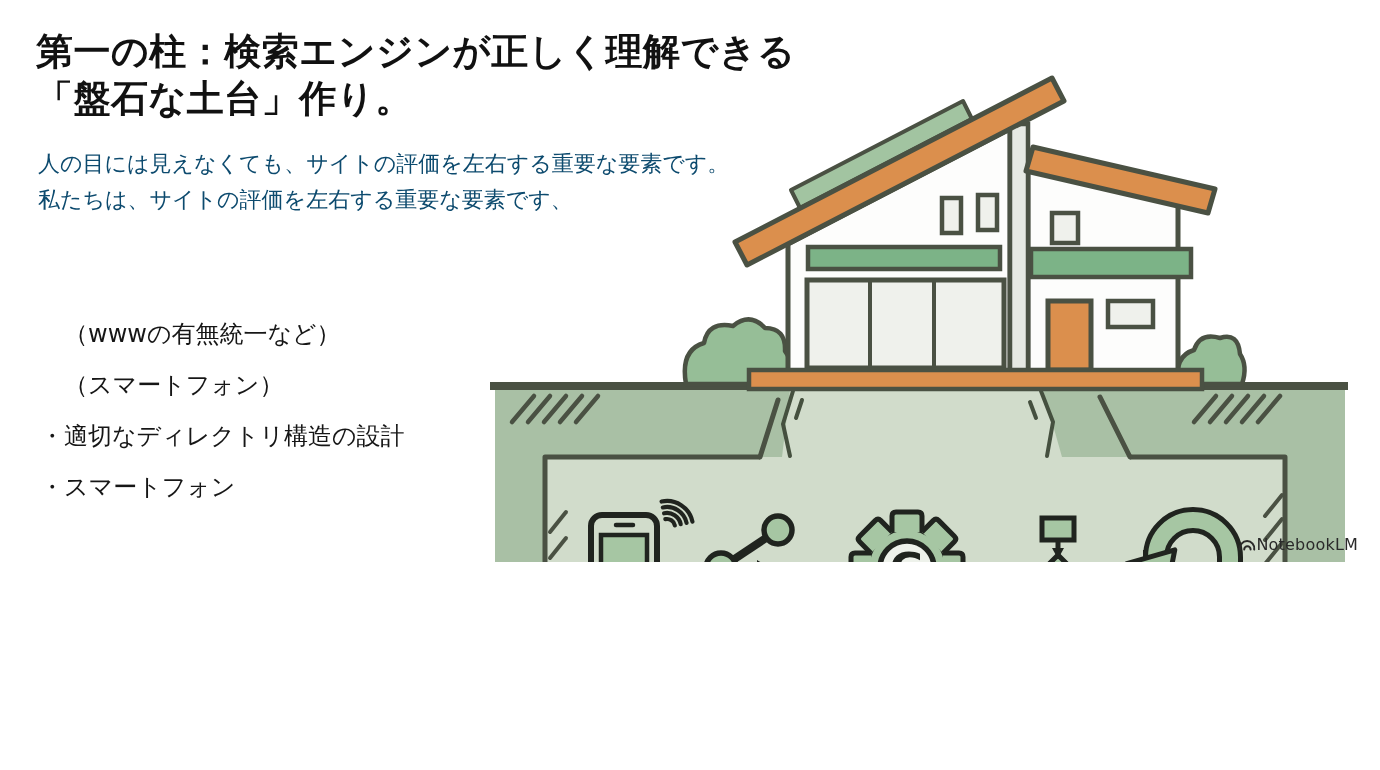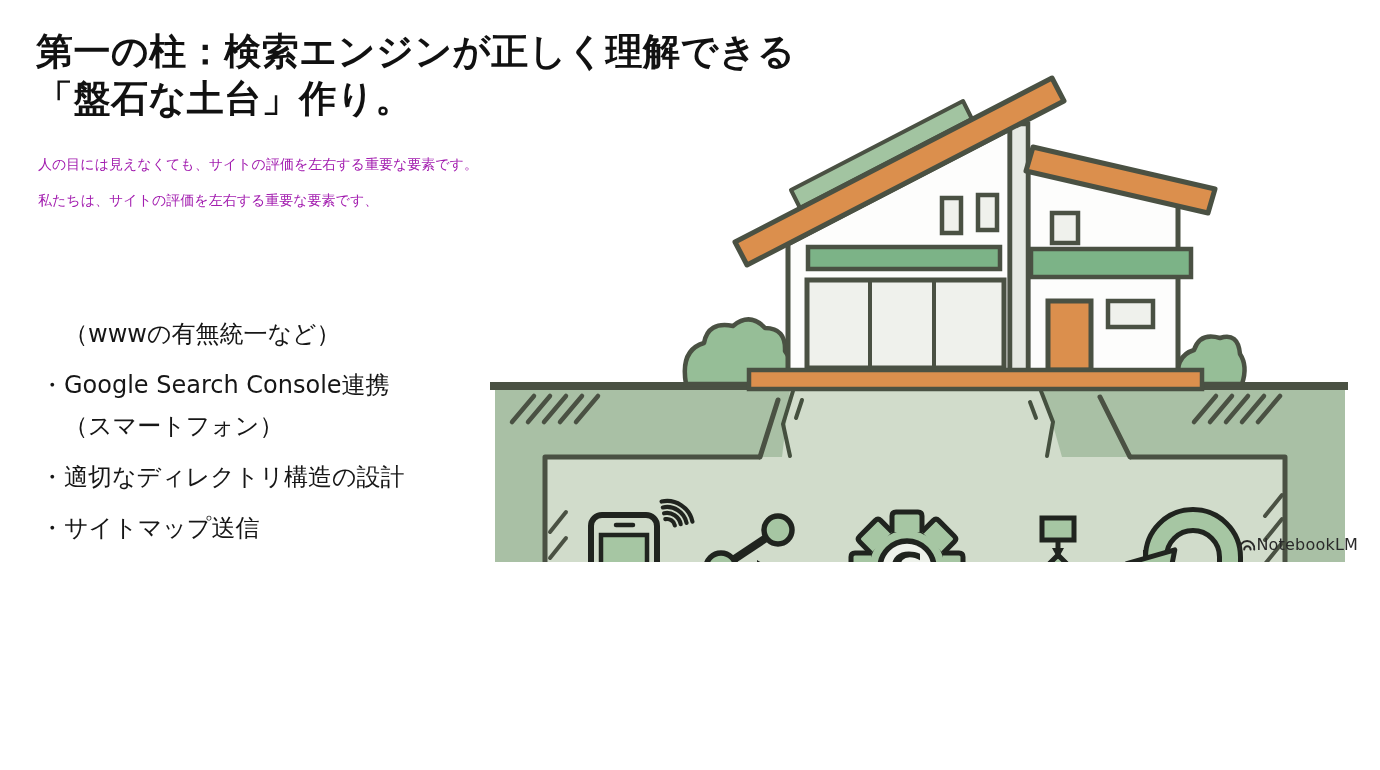--- a/index.html
+++ b/index.html
@@ -1,20 +1,20 @@
 <!DOCTYPE html>
 <html><head>
 <meta charset="utf-8">
 <style>
   html,body{margin:0;padding:0;background:#ffffff;}
   .slide{position:relative;width:1380px;height:562px;background:#ffffff;overflow:hidden;
          font-family:"DejaVu Sans","Liberation Sans",sans-serif;color:#141414;}
   .title{position:absolute;left:36px;top:28px;font-size:37px;line-height:47px;
          font-weight:800;letter-spacing:.5px;color:#111;}
-  .para{position:absolute;left:38px;top:146px;font-size:14px;line-height:36px;color:#a21caf;}
+  .para{position:absolute;left:38px;top:146px;font-size:22px;line-height:36px;color:#0c4a6e;}
   .bullets{position:absolute;left:40px;top:314px;font-size:24px;color:#161616;}
   .bullets .item{margin-bottom:10px;}
   .bullets .main{line-height:41px;}
   .bullets .sub{line-height:41px;padding-left:24px;}
   .bullets .sub:empty{display:none;}
   .illus{position:absolute;left:490px;top:60px;width:860px;height:675px;}
   .footer{position:absolute;right:22px;bottom:8px;display:flex;align-items:center;gap:0;justify-content:space-between;}
   .footer .brand{font-size:16px;font-weight:500;color:#2a2a2a;letter-spacing:.2px;}
   svg text{font-family:"DejaVu Sans","Liberation Sans",sans-serif;}
 </style>
@@ -31,29 +31,28 @@
   <div class="para">
     <div>人の目には見えなくても、サイトの評価を左右する重要な要素です。</div>
     <div>私たちは、サイトの評価を左右する重要な要素です、</div>
   </div>
 
   <div class="bullets">
     <div class="item">
       <div class="sub">（wwwの有無統一など）</div>
     </div>
     <div class="item">
-      <div class="main">・Google Search Console連携</div>
       <div class="sub">（スマートフォン）</div>
     </div>
     <div class="item">
       <div class="main">・適切なディレクトリ構造の設計</div>
 
     </div>
     <div class="item">
-      <div class="main">・サイトマップ送信</div>
+      <div class="main">・スマートフォン</div>
 
     </div>
   </div>
 
   <svg class="illus" viewBox="0 0 860 675">
 
     <g>
       <rect x="5" y="324" width="850" height="349" fill="#a9c0a5"></rect>
       <line x1="0" y1="326" x2="858" y2="326" stroke="#4a5143" stroke-width="8"></line>
 

